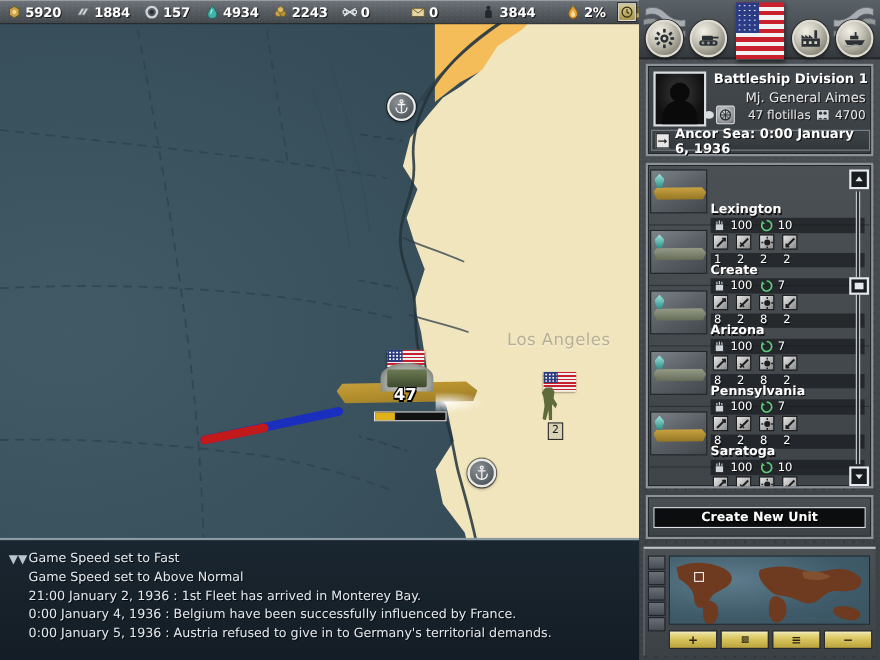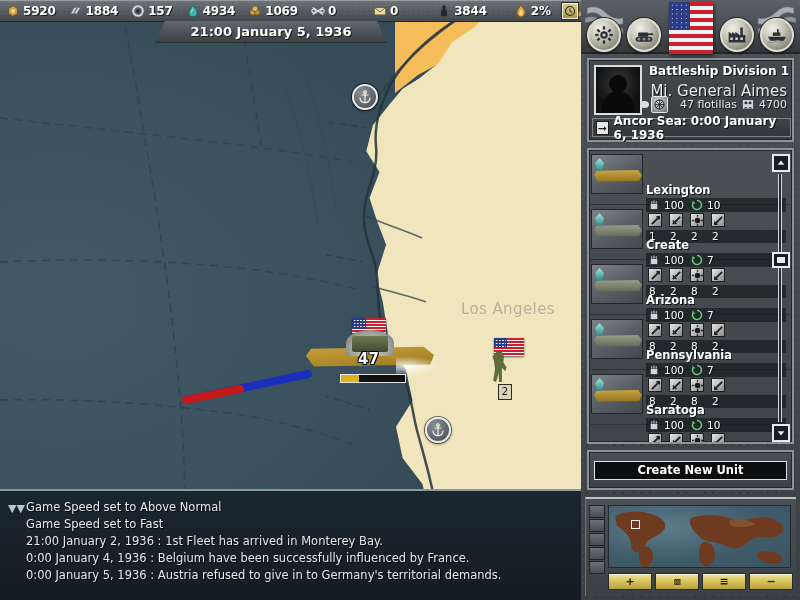--- a/index.html
+++ b/index.html
@@ -279,21 +279,21 @@
     position:absolute; left:50%; bottom:0; transform:translateX(-50%);
     width:32px; height:22px; border-radius: 16px 16px 0 0; background:#0a0a0a;
   }
   #unitname {
     position:absolute; left:56px; top:4px; width:148px; text-align:center;
     color:#fff; font-size:12px; font-weight:bold;
     font-family:"DejaVu Sans", sans-serif; text-shadow: 1px 1px 0 #101010;
   }
   #commander {
     position:absolute; right:5px; top:22px;
-    color:#e8e8e8; font-size:15px; font-family:"DejaVu Sans", sans-serif;
+    color:#e8e8e8; font-size:12px; font-family:"DejaVu Sans", sans-serif;
     text-shadow: 1px 1px 0 #121212;
   }
   #flotillas {
     position:absolute; right:5px; top:38px;
     color:#e8e8e8; font-size:11px; font-family:"DejaVu Sans", sans-serif;
     display:flex; align-items:center; gap:4px;
     text-shadow: 1px 1px 0 #121212;
   }
   #hq-icon {
     position:absolute; left:62px; top:36px; width:17px; height:17px;
@@ -576,21 +576,21 @@
         </svg>
         <span class="v">4934</span>
       </div>
 
       <div class="res">
         <svg class="ricon" viewBox="0 0 16 16">
           <circle cx="5.5" cy="9.5" r="3.2" fill="#c9a24a" stroke="#6d561d" stroke-width="0.8"></circle>
           <circle cx="10.5" cy="9.5" r="3.2" fill="#b8923a" stroke="#6d561d" stroke-width="0.8"></circle>
           <circle cx="8" cy="5.5" r="3.2" fill="#ddba63" stroke="#6d561d" stroke-width="0.8"></circle>
         </svg>
-        <span class="v">1069</span>
+        <span class="v">2243</span>
       </div>
 
       <div class="res">
         <svg class="ricon" viewBox="0 0 16 16">
           <g stroke="#e2e6ea" stroke-width="1.5" fill="none">
             <path d="M2 4 L14 12"></path>
               <path d="M2 12 L14 4"></path>
           </g>
           <circle cx="3" cy="8" r="2" fill="none" stroke="#e2e6ea" stroke-width="1.3"></circle>
           <circle cx="13" cy="8" r="2" fill="none" stroke="#e2e6ea" stroke-width="1.3"></circle>
@@ -633,43 +633,40 @@
       </div>
 
       <div class="clock-btn">
         <svg viewBox="0 0 16 16" style="width:12px;height:12px">
           <circle cx="8" cy="8" r="6" fill="none" stroke="#2b2512" stroke-width="1.4"></circle>
           <path d="M8 4.5 L8 8 L10.6 9.6" stroke="#2b2512" stroke-width="1.3" fill="none"></path>
         </svg>
       </div>
     </div>
 
-    <div id="datebanner">
-      <span>21:00 January 5, 1936</span>
-    </div>
 
     <div id="tooltip-bay">
       <span>Monterey Bay</span>
     </div>
 
     <div id="map-scroll">
       <div class="scr-arrow" style="top:0">▲</div>
       <div class="track"></div>
       <div class="thumb">
           <i></i>
         </div>
       <div class="scr-arrow" style="bottom:0">▼</div>
     </div>
   </div>
 
   <div id="msglog">
     <div id="log-collapse">▼▼</div>
     <div class="rows">
+      <div class="msgrow">Game Speed set to Fast</div>
       <div class="msgrow">Game Speed set to Above Normal</div>
-      <div class="msgrow">Game Speed set to Fast</div>
       <div class="msgrow">21:00 January 2, 1936 : 1st Fleet has arrived in Monterey Bay.</div>
       <div class="msgrow">0:00 January 4, 1936 : Belgium have been successfully influenced by France.</div>
       <div class="msgrow">0:00 January 5, 1936 : Austria refused to give in to Germany's territorial demands.</div>
     </div>
   </div>
 
   <div id="rightpanel">
     <div id="panel-tex"></div>
 
     <div id="topnav">

